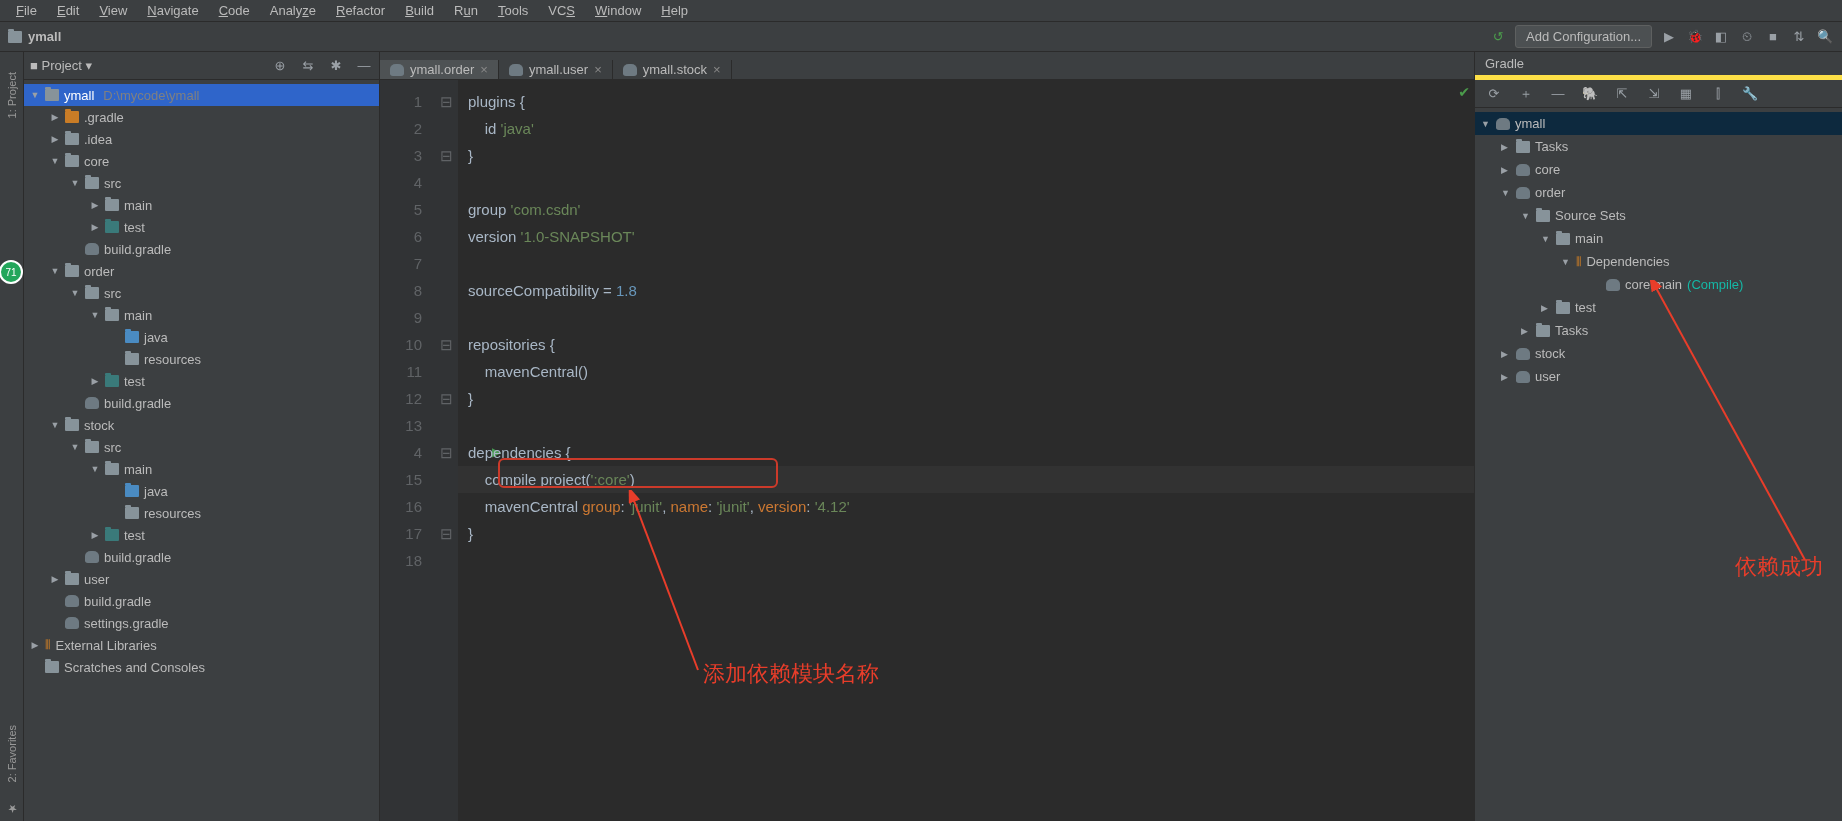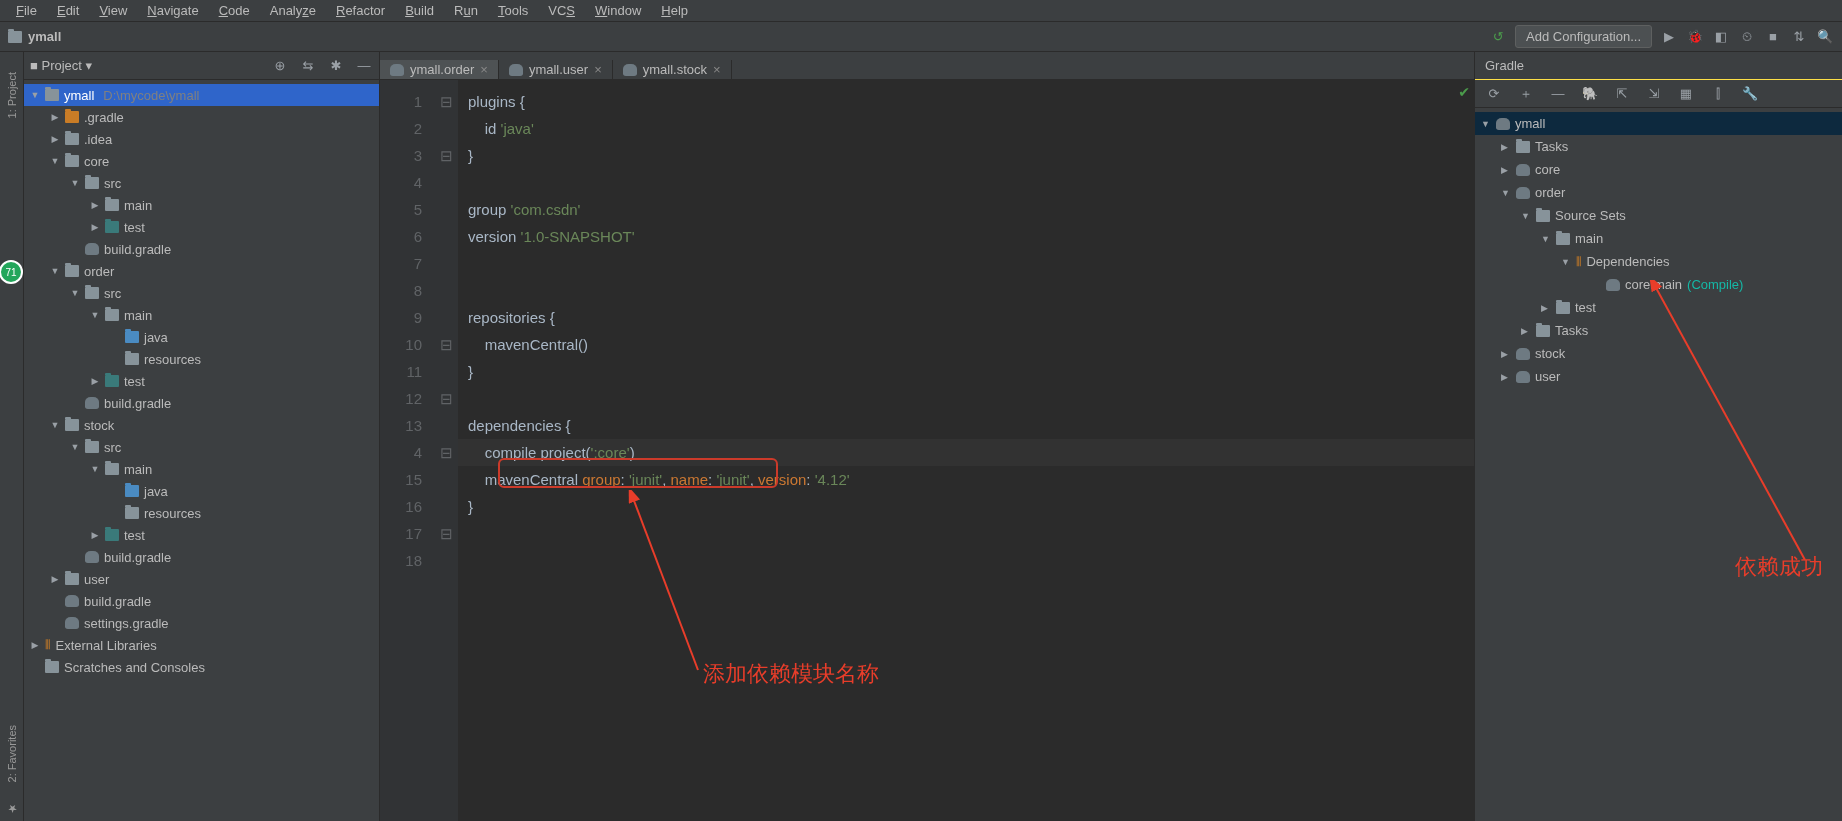--- a/index.html
+++ b/index.html
@@ -46,21 +46,21 @@
 .code-line.cur { background: #323232; }
 .kw { color: #cc7832; }
 .str { color: #6a8759; }
 .num { color: #6897bb; }
 .fn { color: #a9b7c6; }
 .fold { color: #606366; display: inline-block; width: 12px; }
 .highlight-box { position: absolute; border: 2px solid #cc3a2a; border-radius: 6px; pointer-events: none; }
 .run-tri { position: absolute; left: 34px; color: #499c54; font-size: 12px; }
 .annot { position: absolute; color: #e83d2a; font-size: 22px; font-weight: 500; pointer-events: none; }
 .gradle-panel { width: 368px; background: #3c3f41; border-left: 1px solid #2b2b2b; display: flex; flex-direction: column; position: relative; }
-.gradle-header { height: 28px; border-bottom: 1px solid #fde047; display: flex; align-items: center; padding: 0 10px; text-align: center; }
+.gradle-header { height: 28px; border-bottom: 5px solid #fde047; display: flex; align-items: center; padding: 0 10px; text-align: center; }
 .gradle-tools { height: 28px; border-bottom: 1px solid #2b2b2b; display: flex; align-items: center; gap: 14px; padding: 0 10px; }
 .gradle-tree { padding: 4px 0; }
 .g-row { display: flex; align-items: center; height: 23px; gap: 5px; cursor: pointer; padding-left: 6px; }
 .g-row.selected { background: #0d293e; }
 .g-row .arrow { width: 10px; font-size: 9px; color: #9aa0a6; }
 .g-row .dim { color: #14b8a6; }
 .badge-circle { position: absolute; left: -1px; top: 260px; width: 24px; height: 24px; border-radius: 50%; background: #23a65b; border: 2px solid #fff; color: #fff; font-size: 10px; display: flex; align-items: center; justify-content: center; z-index: 100; }
 svg.arrow-svg { position: absolute; pointer-events: none; }
 .check-mark { position: absolute; right: 4px; top: 32px; color: #4b9b4b; font-size: 14px; }
 .hammer-icon { color: #4b9b4b; }
@@ -311,20 +311,21 @@
       </div>
       <div class="code">
         <span class="run-tri" style="top:359px">▶</span>
         <div class="code-line"><span class="fn">plugins {</span></div>
         <div class="code-line"><span>    id </span><span class="str">'java'</span></div>
         <div class="code-line"><span>}</span></div>
         <div class="code-line"> </div>
         <div class="code-line"><span>group </span><span class="str">'com.csdn'</span></div>
         <div class="code-line"><span>version </span><span class="str">'1.0-SNAPSHOT'</span></div>
         <div class="code-line"> </div>
+        <div class="code-line"><span>sourceCompatibility = </span><span class="num">1.8</span></div>
         <div class="code-line"> </div>
         <div class="code-line"><span>repositories {</span></div>
         <div class="code-line"><span>    mavenCentral()</span></div>
         <div class="code-line"><span>}</span></div>
         <div class="code-line"> </div>
         <div class="code-line"><span>dependencies {</span></div>
         <div class="code-line cur"><span>    compile project</span><span>(</span><span class="str">':core'</span><span>)</span></div>
         <div class="code-line"><span>    mavenCentral </span><span class="kw">group</span><span>: </span><span class="str">'junit'</span><span>, </span><span class="kw">name</span><span>: </span><span class="str">'junit'</span><span>, </span><span class="kw">version</span><span>: </span><span class="str">'4.12'</span></div>
         <div class="code-line"><span>}</span></div>
         <div class="code-line"> </div>

